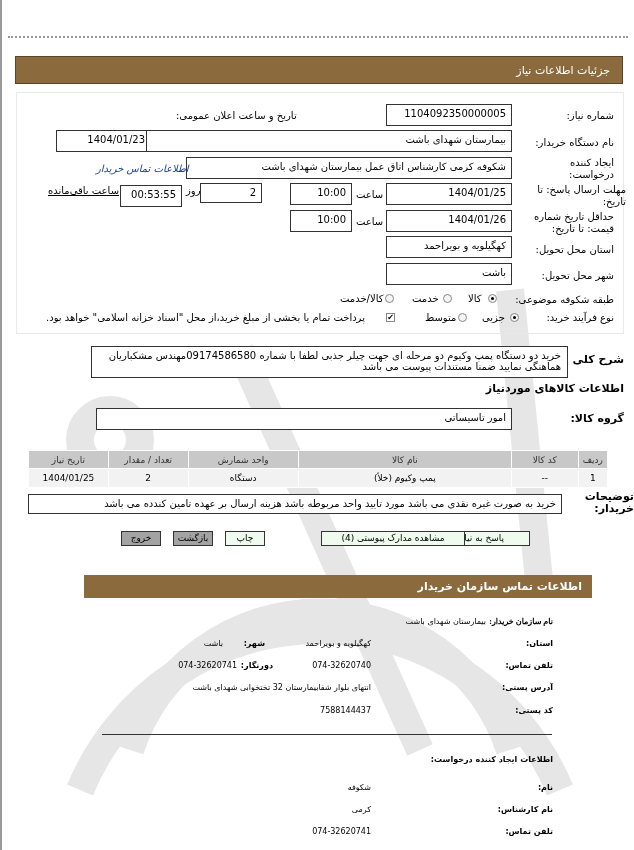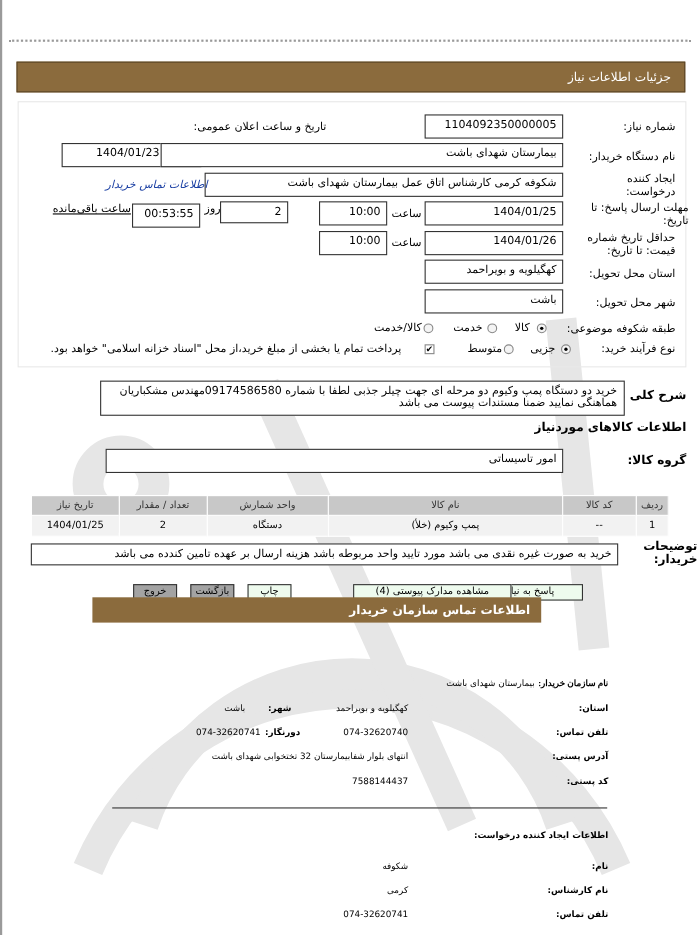--- a/index.html
+++ b/index.html
@@ -28,21 +28,21 @@
   .radio.on::after { content:""; position:absolute; left:2px; top:2px; width:3px; height:3px; border-radius:50%; background:#000; }
   .check { position:absolute; width:9px; height:9px; border:1px solid #888; background:#fff; box-sizing:border-box; font-size:8px; line-height:7px; text-align:center; }
   .bold { font-weight:bold; }
   table.items { position:absolute; left:28px; top:450px; width:580px; border-collapse:collapse; direction:rtl; font-size:9px; }
   table.items th { background:#c8c8c8; color:#333; font-weight:normal; border:1px solid #fff; height:15px; }
   table.items td { background:#f2f2f2; text-align:center; border:1px solid #fff; height:16px; }
   .btn { position:absolute; height:15px; border:1px solid #333; box-sizing:border-box; font-size:9px; text-align:center; line-height:13px; direction:rtl; }
   .btn.green { background:#eefbee; }
   .btn.red { background:#a3a3a3; }
   .header2 {
-    position:absolute; left:84px; top:543px; width:408px; height:23px; background:#8b6b3d;
+    position:absolute; left:84px; top:575px; width:508px; height:23px; background:#8b6b3d;
     color:#fff; font-weight:bold; font-size:11px; direction:rtl; text-align:right; padding:5px 10px 0 0; box-sizing:border-box;
   }
   .info { position:absolute; direction:rtl; text-align:right; font-size:8px; line-height:10px; }
   .hr { position:absolute; left:102px; top:734px; width:450px; height:0; border-top:1px solid #333; }
 </style>
 </head>
 <body>
 
 <div class="frame"></div>
 <div class="dotline"></div>

